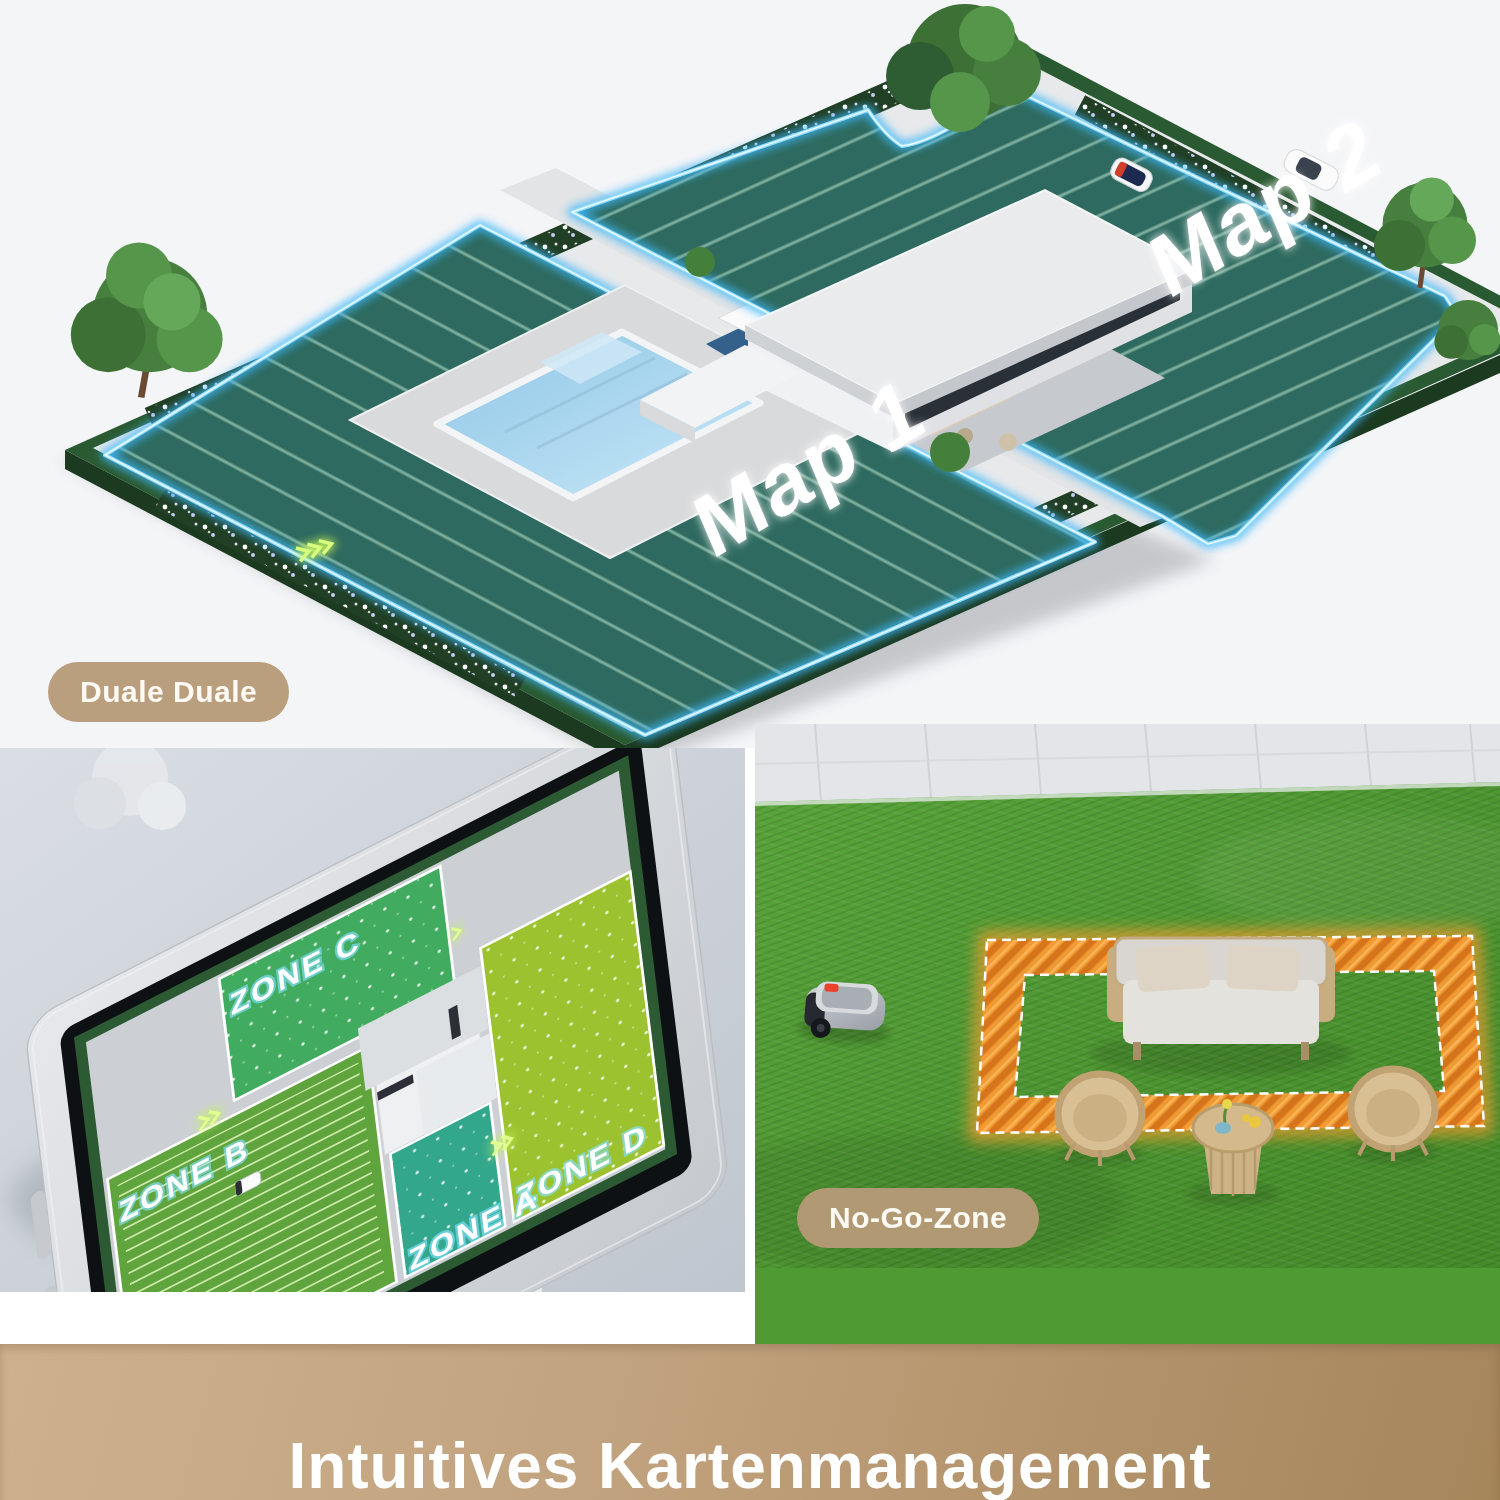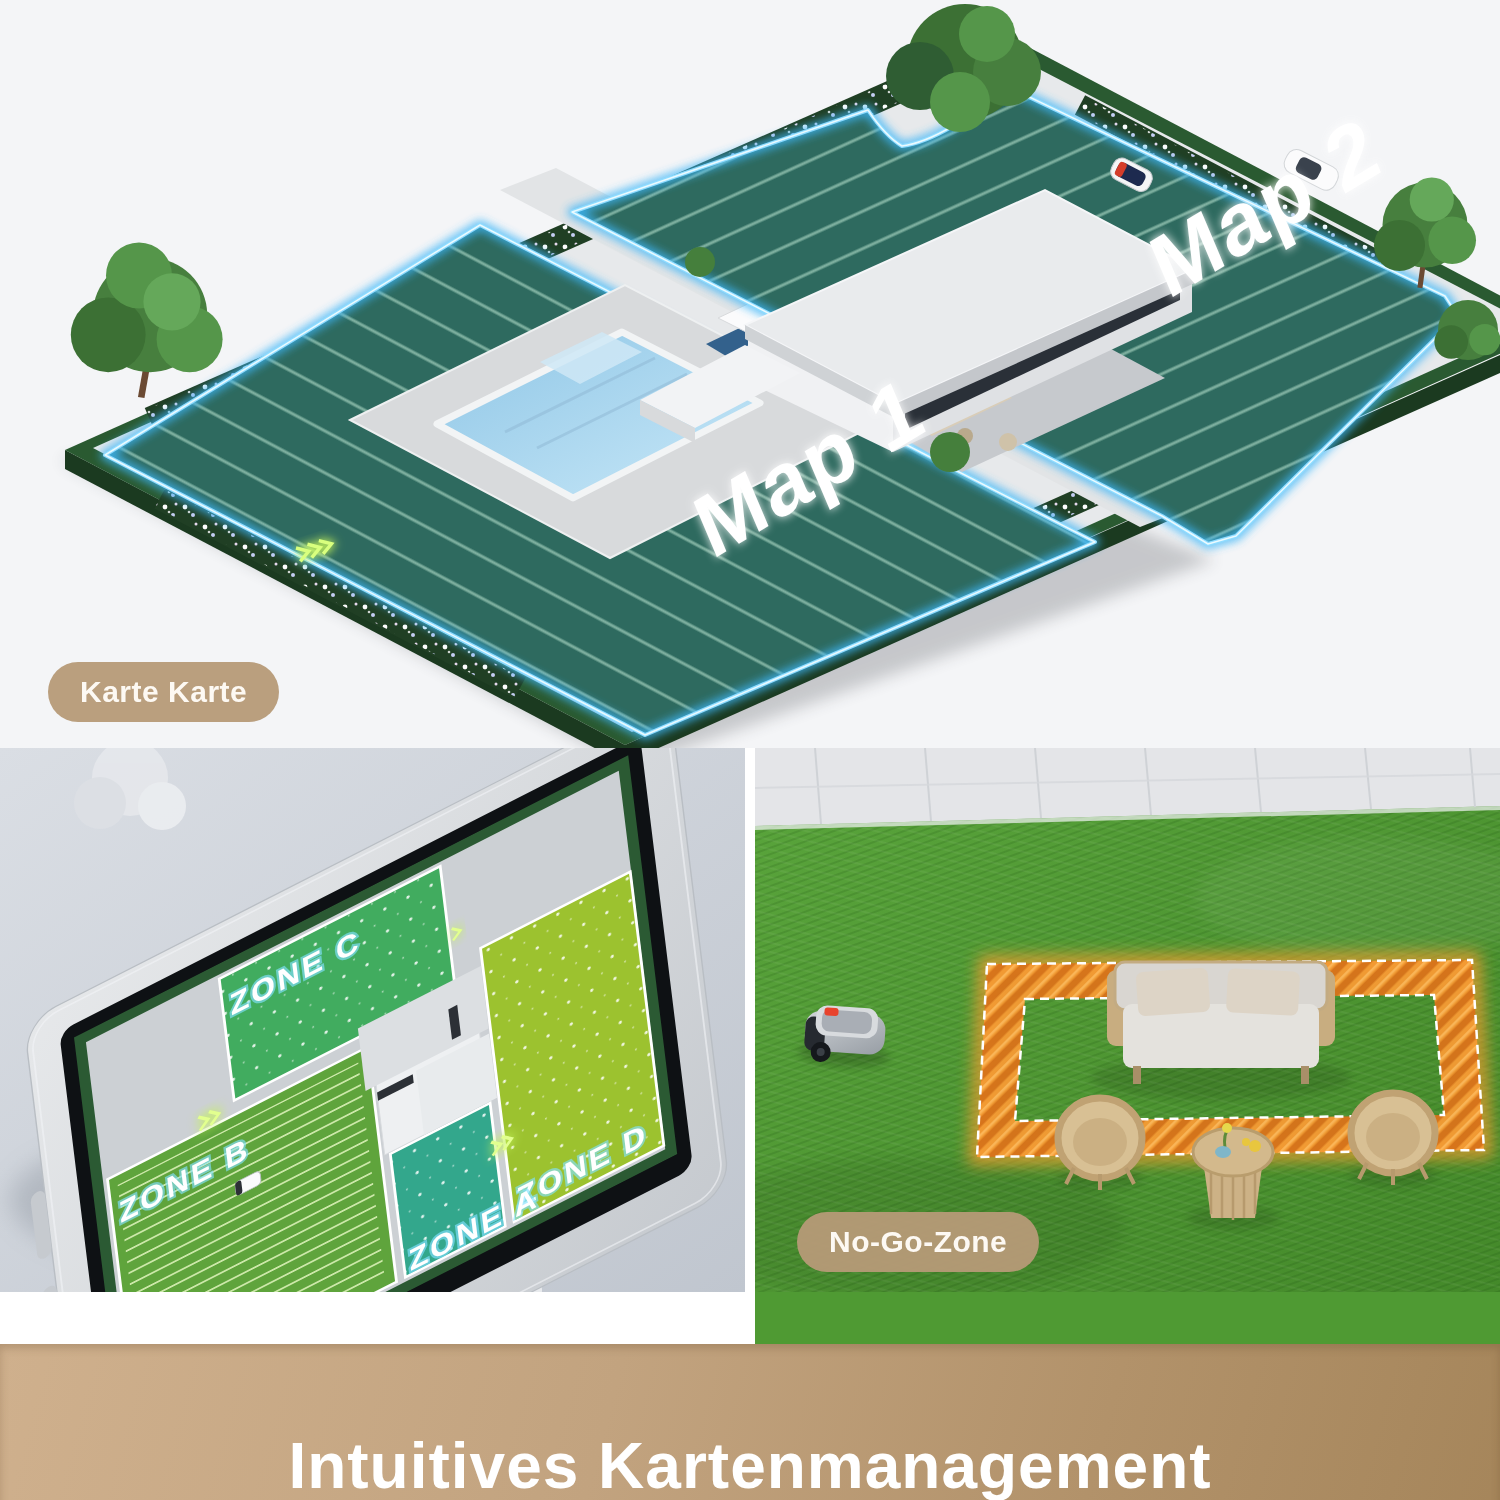--- a/index.html
+++ b/index.html
@@ -1,21 +1,21 @@
 <!DOCTYPE html>
 <html><head>
 <meta charset="utf-8">
 <style>
   html,body{margin:0;padding:0;background:#ffffff;}
   body{font-family:"Liberation Sans", sans-serif;}
   .canvas{position:relative;width:1500px;height:1500px;background:#ffffff;overflow:hidden;}
   .panel{position:absolute;overflow:hidden;}
   #panel-dual{left:0;top:0;width:1500px;height:748px;background:#f4f5f7;}
   #panel-zones{left:0;top:748px;width:745px;height:544px;background:#cdd2d9;}
-  #panel-nogo{left:755px;top:748px;width:745px;height:664px;background:#4f9a33;}
+  #panel-nogo{left:755px;top:724px;width:745px;height:664px;background:#4f9a33;}
   svg{display:block;}
   .badge{
     position:absolute;
     background:rgba(182,154,119,0.95);
     color:#fdf9f3;
     font-weight:bold;
     font-size:30px;
     line-height:1;
     padding:15px 32px;
     border-radius:32px;
@@ -192,21 +192,21 @@
 
       <g transform="translate(712,560) rotate(-31) skewX(-8)">
         <text x="0" y="0" class="map-label" fill="#9fe5ff" filter="url(#t-blur5)" opacity="0.9">Map 1</text>
         <text x="0" y="0" class="map-label">Map 1</text>
       </g>
       <g transform="translate(1168,300) rotate(-31) skewX(-8)">
         <text x="0" y="0" class="map-label" fill="#9fe5ff" filter="url(#t-blur5)" opacity="0.9">Map 2</text>
         <text x="0" y="0" class="map-label">Map 2</text>
       </g>
     </svg>
-    <div class="badge" id="badge-dual">Karte Karte</div>
+    <div class="badge" id="badge-dual">Duale Duale</div>
   </div>
 
   <div class="panel" id="panel-zones">
     <svg width="745" height="544" viewBox="0 0 745 544">
       <defs>
         <filter id="z-blur6" x="-60%" y="-60%" width="220%" height="220%">
             <feGaussianBlur stdDeviation="6"></feGaussianBlur>
           </filter>
         <filter id="z-blur12" x="-60%" y="-60%" width="220%" height="220%">
             <feGaussianBlur stdDeviation="12"></feGaussianBlur>

